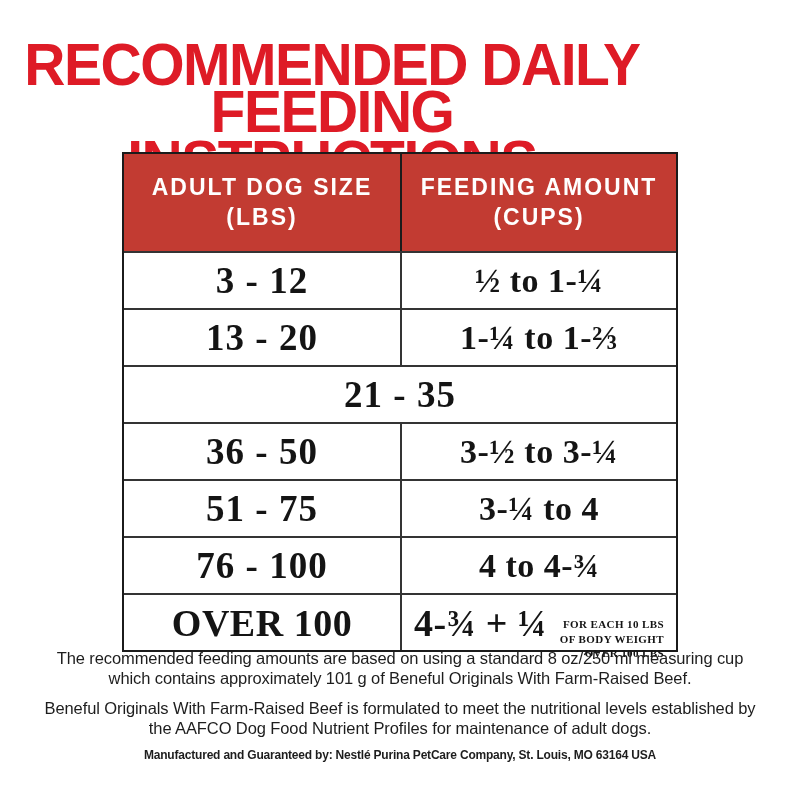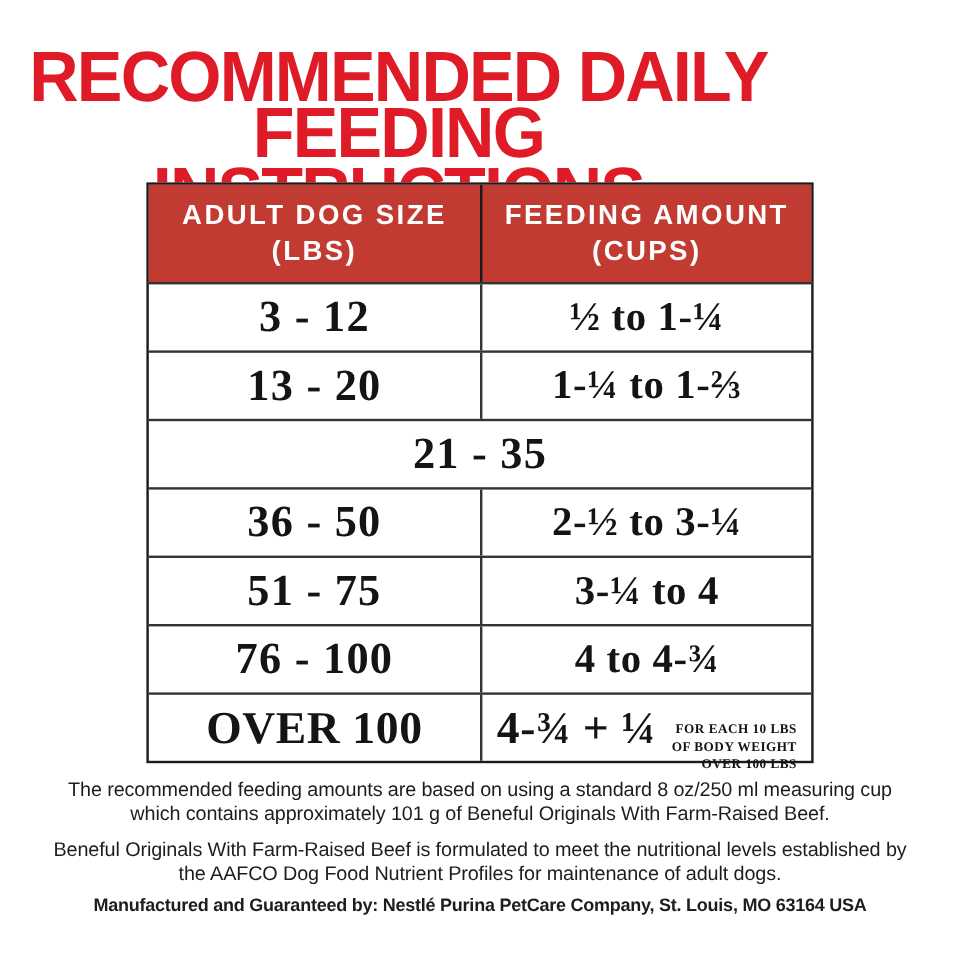--- a/index.html
+++ b/index.html
@@ -32,21 +32,21 @@
   .feeding-table {
     position: absolute;
     left: 122px; top: 152px;
     width: 556px;
     border: 2px solid #1b1b1b;
     box-sizing: border-box;
     background: #fff;
   }
   .thead {
     display: flex;
-    height: 81px;
+    height: 97px;
     background: #C23B32;
     color: #ffffff;
   }
   .th {
     flex: 1 1 50%;
     display: flex; flex-direction: column;
     justify-content: center; align-items: center;
     font-size: 23px; font-weight: bold;
     letter-spacing: 2px;
     line-height: 1.3;
@@ -88,21 +88,21 @@
   .fn {
     margin: 0 auto 10px auto;
     font-size: 16.5px;
     line-height: 20px;
     letter-spacing: -0.1px;
     max-width: 724px;
   }
   .fn.second { margin-bottom: 7px; }
   .fn-bold {
     margin: 0;
-    font-size: 15px;
+    font-size: 12px;
     font-weight: bold;
     letter-spacing: -0.2px;
     white-space: nowrap;
     line-height: 20px;
   }
 </style>
 </head>
 <body>
 
 <div class="title">
@@ -128,21 +128,21 @@
   </div>
   <div class="tr">
     <div class="td size">13 - 20</div>
     <div class="td amount">1-¼ to 1-⅔</div>
   </div>
   <div class="tr">
     <div class="td size">21 - 35</div>
   </div>
   <div class="tr">
     <div class="td size">36 - 50</div>
-    <div class="td amount">2-½ to 3-¼</div>
+    <div class="td amount">3-½ to 3-¼</div>
   </div>
   <div class="tr">
     <div class="td size">51 - 75</div>
     <div class="td amount">3-¼ to 4</div>
   </div>
   <div class="tr">
     <div class="td size">76 - 100</div>
     <div class="td amount">4 to 4-¾</div>
   </div>
   <div class="tr last">

